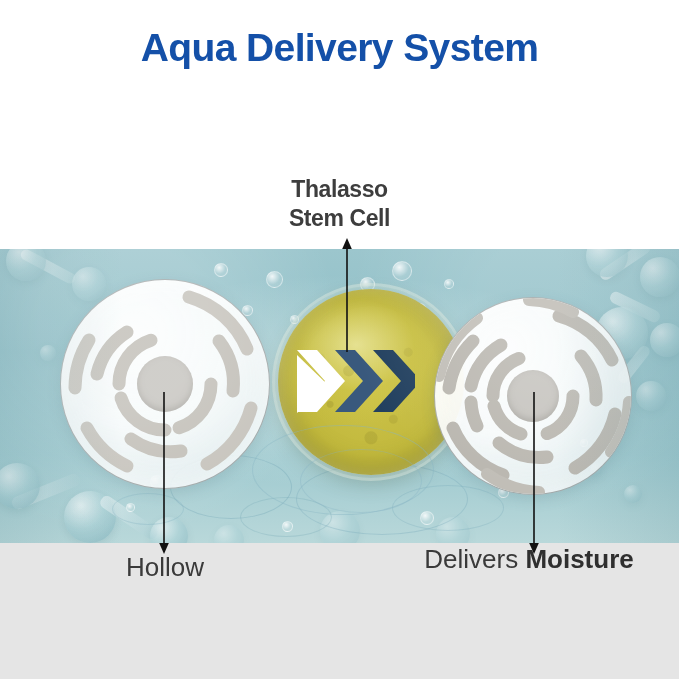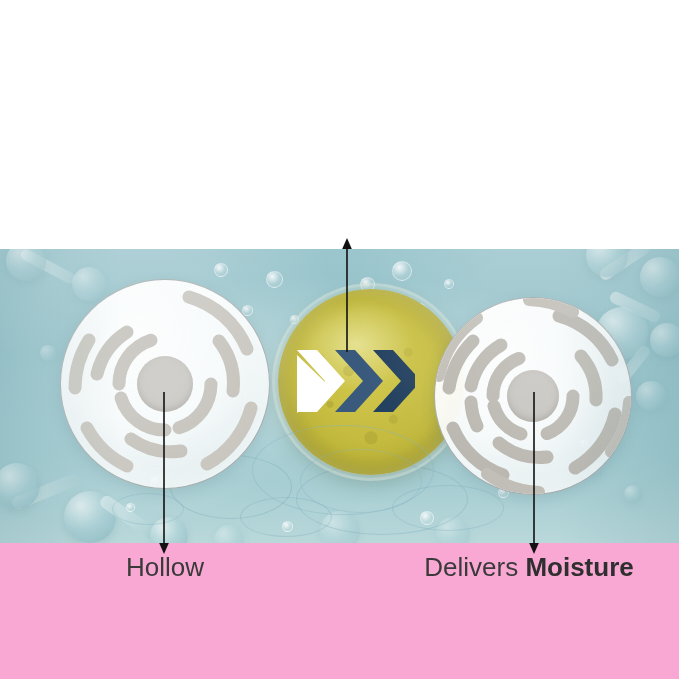--- a/index.html
+++ b/index.html
@@ -93,25 +93,25 @@
       radial-gradient(circle at 62% 70%, rgba(140,132,40,.4) 0 4px, rgba(0,0,0,0) 5px),
       radial-gradient(circle at 70% 34%, rgba(155,148,52,.4) 0 4px, rgba(0,0,0,0) 5px),
       radial-gradient(circle at 22% 38%, rgba(160,152,55,.35) 0 6px, rgba(0,0,0,0) 7px),
       radial-gradient(circle at 50% 80%, rgba(130,124,38,.4) 0 6px, rgba(0,0,0,0) 7px);
   }
 
   .chevrons{position:absolute;display:flex;align-items:center;}
   .chev{width:0;height:0;}
 
   
-  .footer{position:absolute;left:0;top:543px;width:679px;height:136px;background:#f9a8d4;z-index:6;}
+  .footer{position:absolute;left:0;top:543px;width:679px;height:136px;background:#e5e5e5;z-index:6;}
   .cap{position:absolute;text-align:center;color:#3a3a3a;font-weight:300;line-height:1.28;}
   .cap b{font-weight:700;color:#2f2f2f;}
   .cap-left{left:40px;top:8px;width:250px;font-size:26px;}
-  .cap-right{left:388px;top:8px;width:282px;font-size:26px;}
+  .cap-right{left:388px;top:0;width:282px;font-size:26px;}
 </style>
 </head>
 <body>
 
 <div class="photo">
 
   <div class="mol">
     <div class="bond" style="left:18px;top:12px;width:60px;height:11px;transform:rotate(28deg);"></div>
     <div class="atom" style="left:6px;top:-8px;width:40px;height:40px;opacity:.75;"></div>
     <div class="atom" style="left:72px;top:18px;width:34px;height:34px;opacity:.6;"></div>
@@ -258,20 +258,25 @@
   <path d="M347 238 L342.2 249 L351.8 249 Z" fill="#111"></path>
 
   <line x1="164" y1="392" x2="164" y2="546" stroke="#111" stroke-width="1.6"></line>
   <path d="M164 554 L159.2 543 L168.8 543 Z" fill="#111"></path>
 
   <line x1="534" y1="392" x2="534" y2="546" stroke="#111" stroke-width="1.6"></line>
   <path d="M534 554 L529.2 543 L538.8 543 Z" fill="#111"></path>
 </svg>
 
 <div class="header">
+  <div class="title">Aqua Delivery System</div>
+  <div class="stemcell-label">
+    <div>Thalasso</div>
+    <div>Stem Cell</div>
+  </div>
 </div>
 
 <div class="footer">
   <div class="cap cap-left">
     <div>Hollow</div>
   </div>
   <div class="cap cap-right">
     <div>
       <span>Delivers </span><b>Moisture</b>
     </div>

